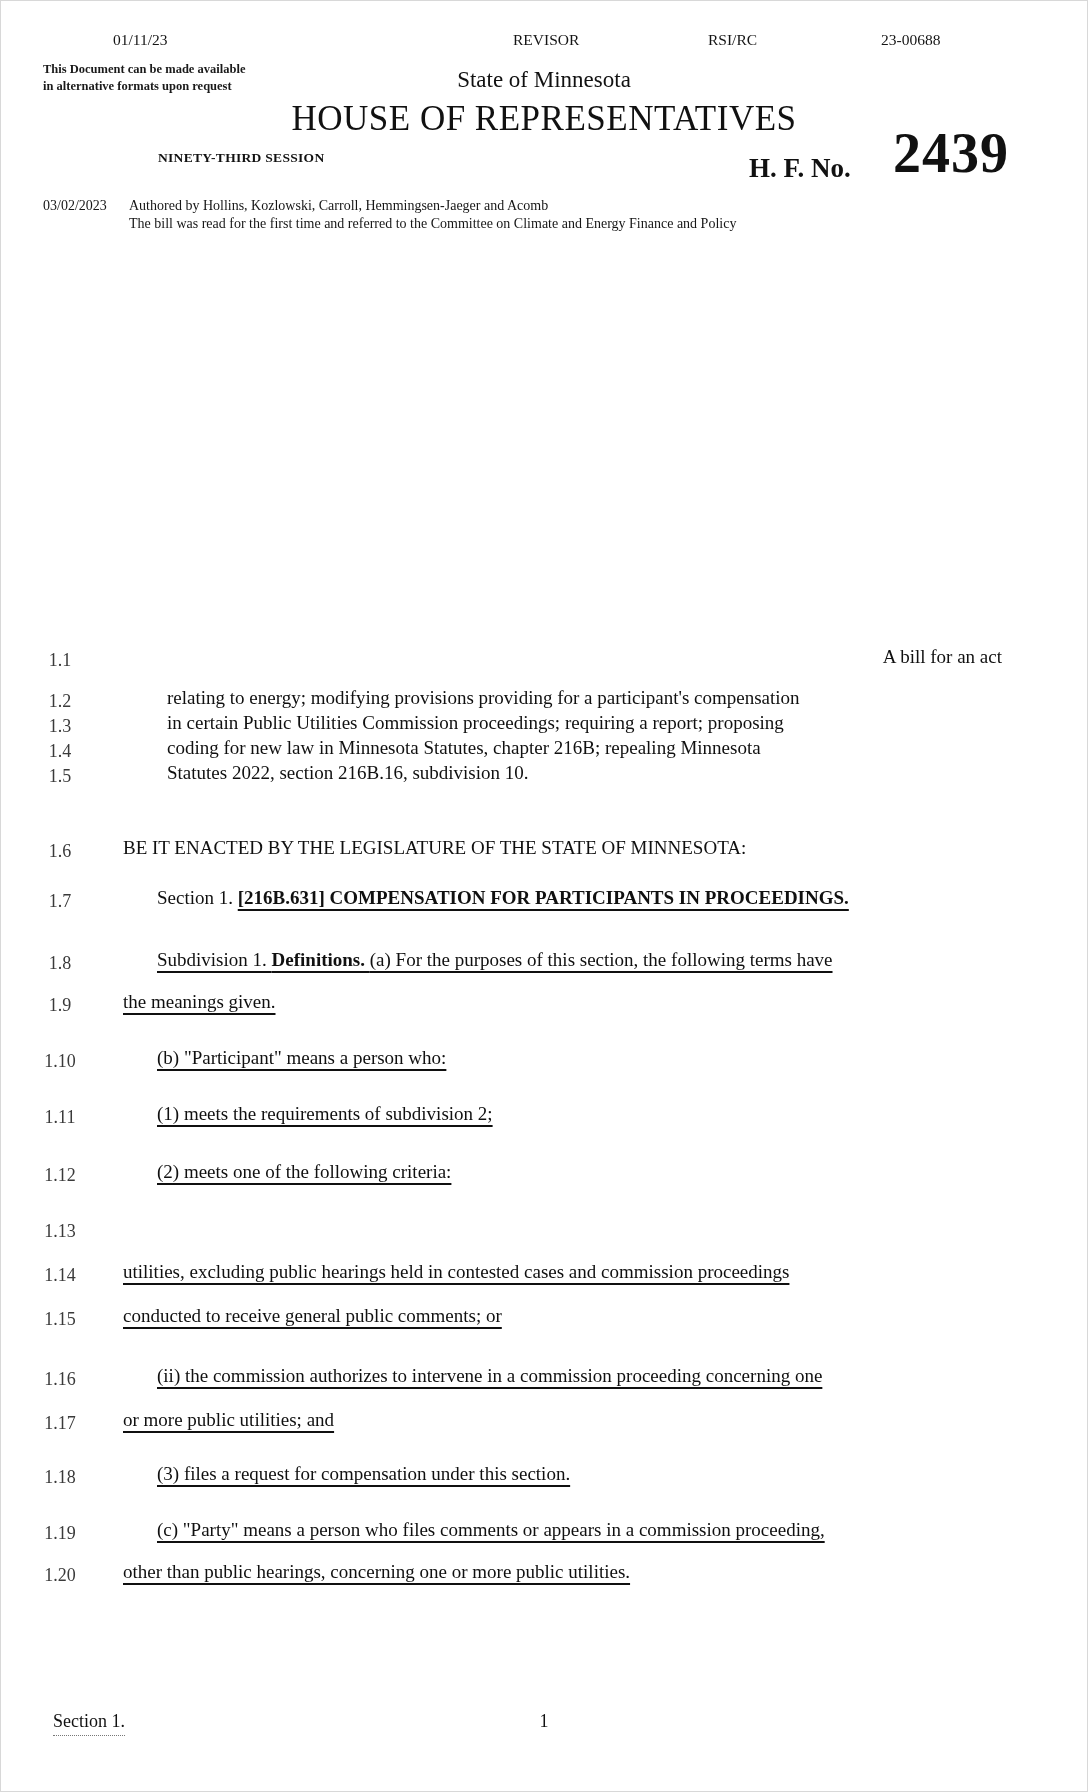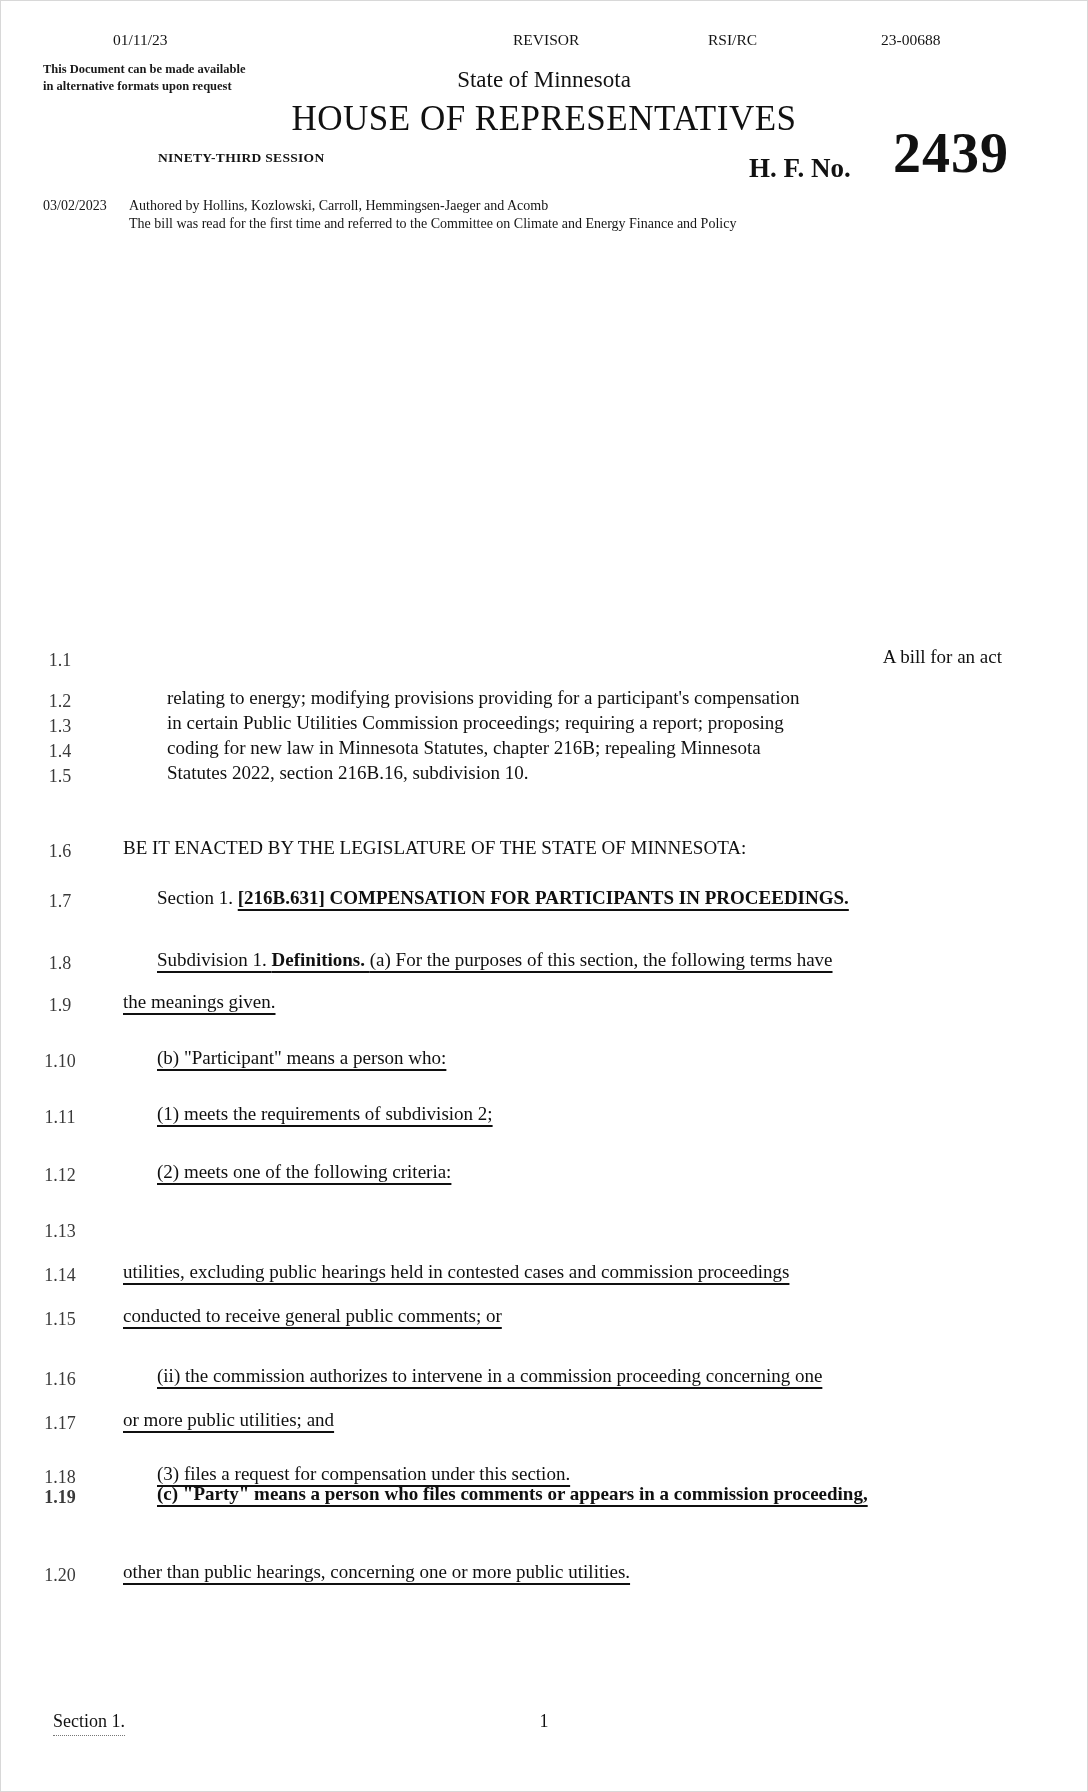--- a/index.html
+++ b/index.html
@@ -146,21 +146,21 @@
         <span class="ltext"><span class="seg-u">(ii) the commission authorizes to intervene in a commission proceeding concerning one</span></span>
       </div>
       <div class="line indent-cont" style="top: 1408px;">
         <span class="lnum">1.17</span>
         <span class="ltext"><span class="seg-u">or more public utilities; and</span></span>
       </div>
       <div class="line indent-first" style="top: 1462px;">
         <span class="lnum">1.18</span>
         <span class="ltext"><span class="seg-u">(3) files a request for compensation under this section.</span></span>
       </div>
-      <div class="line indent-first" style="top: 1482px; font-weight: bold;">
+      <div class="line indent-first" style="top: 1518px;">
         <span class="lnum">1.19</span>
         <span class="ltext"><span class="seg-u">(c) "Party" means a person who files comments or appears in a commission proceeding,</span></span>
       </div>
       <div class="line indent-cont" style="top: 1560px;">
         <span class="lnum">1.20</span>
         <span class="ltext"><span class="seg-u">other than public hearings, concerning one or more public utilities.</span></span>
       </div>
     </div>
 
   <span class="abs footer-section" style="left:52px; top:1710px;">Section 1.</span>

